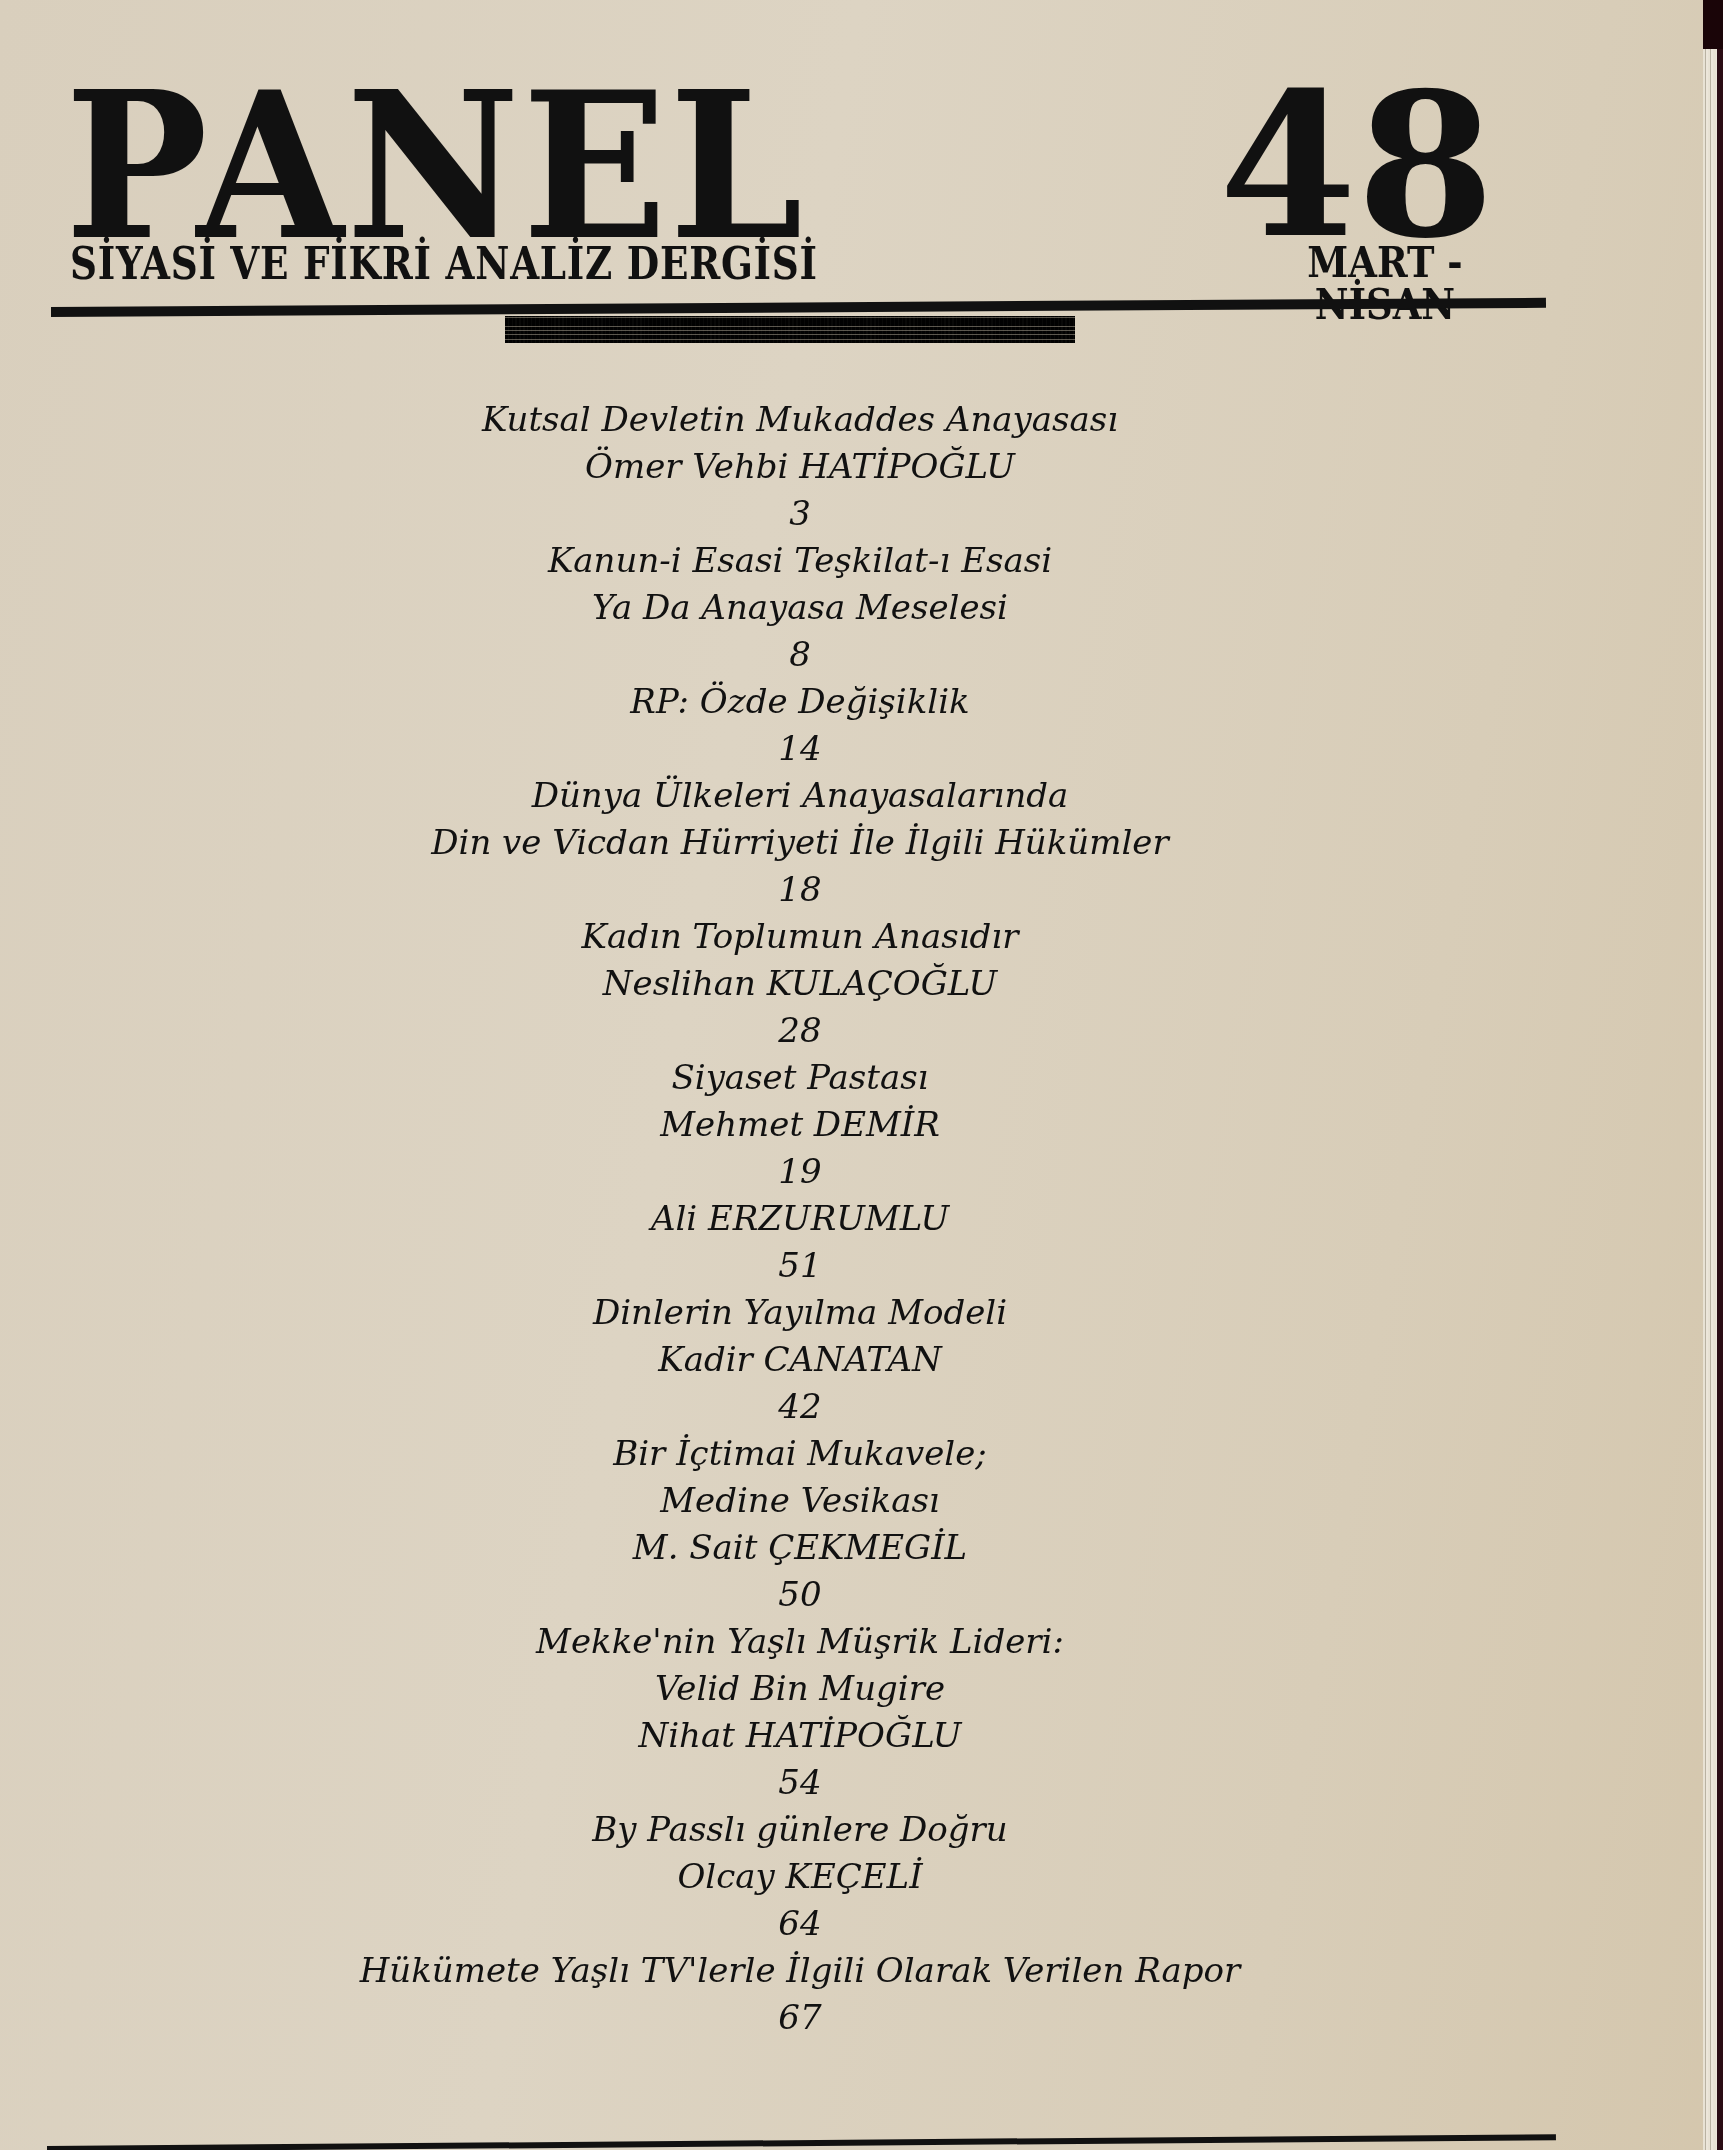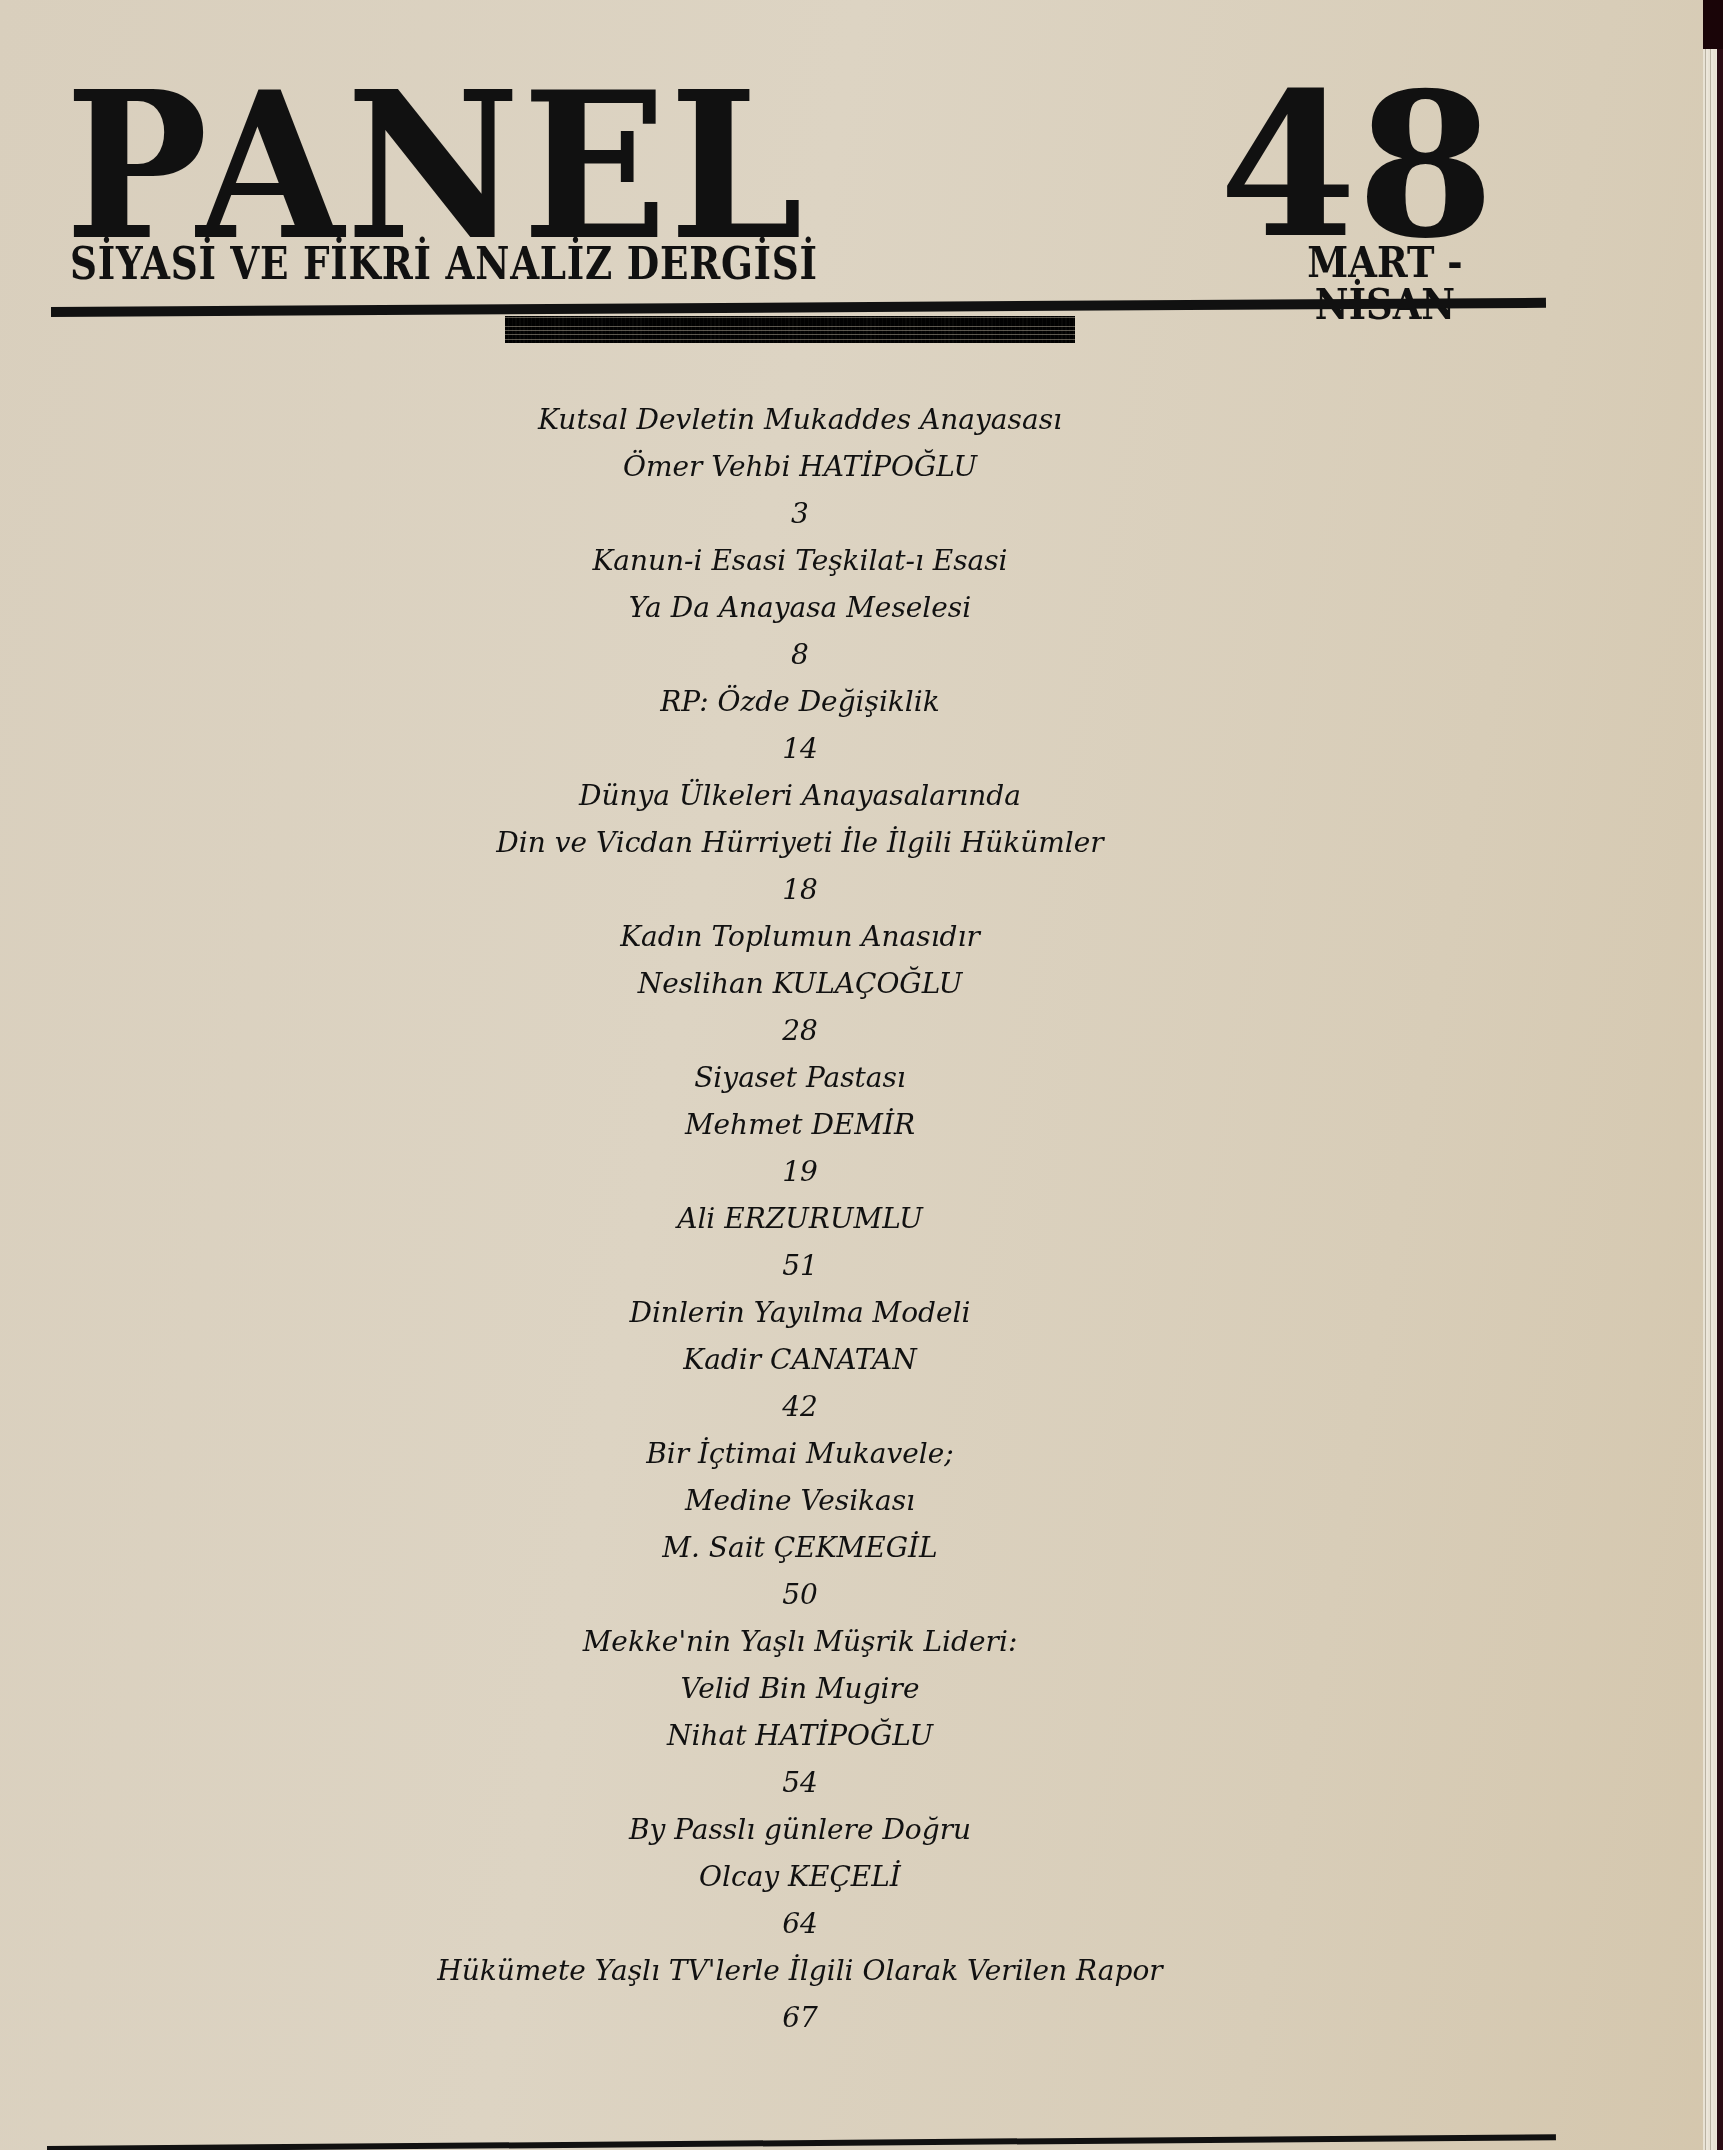--- a/index.html
+++ b/index.html
@@ -55,21 +55,21 @@
     background-blend-mode: multiply;
   }
   .hatched-bar::after {
     content: ""; position: absolute; inset: 0;
     background: repeating-linear-gradient(0deg, transparent 0 3.4px, rgba(200,190,170,0.45) 3.4px 4.3px);
   }
   .toc {
     position: absolute; left: 327px; top: 396px; width: 946px;
     text-align: center;
     font-family: "DejaVu Serif", serif; font-style: italic;
-    font-size: 28px; line-height: 47px;
+    font-size: 34px; line-height: 47px;
   }
   .toc-line { display: block; white-space: nowrap; }
   .toc-line.page-num { font-style: italic; }
   .rule-bottom {
     position: absolute; left: 47px; top: 2146px; width: 1509px; height: 6px;
     background: #111; transform: rotate(-0.45deg); transform-origin: left center;
   }
 </style>
 </head>
 <body>

